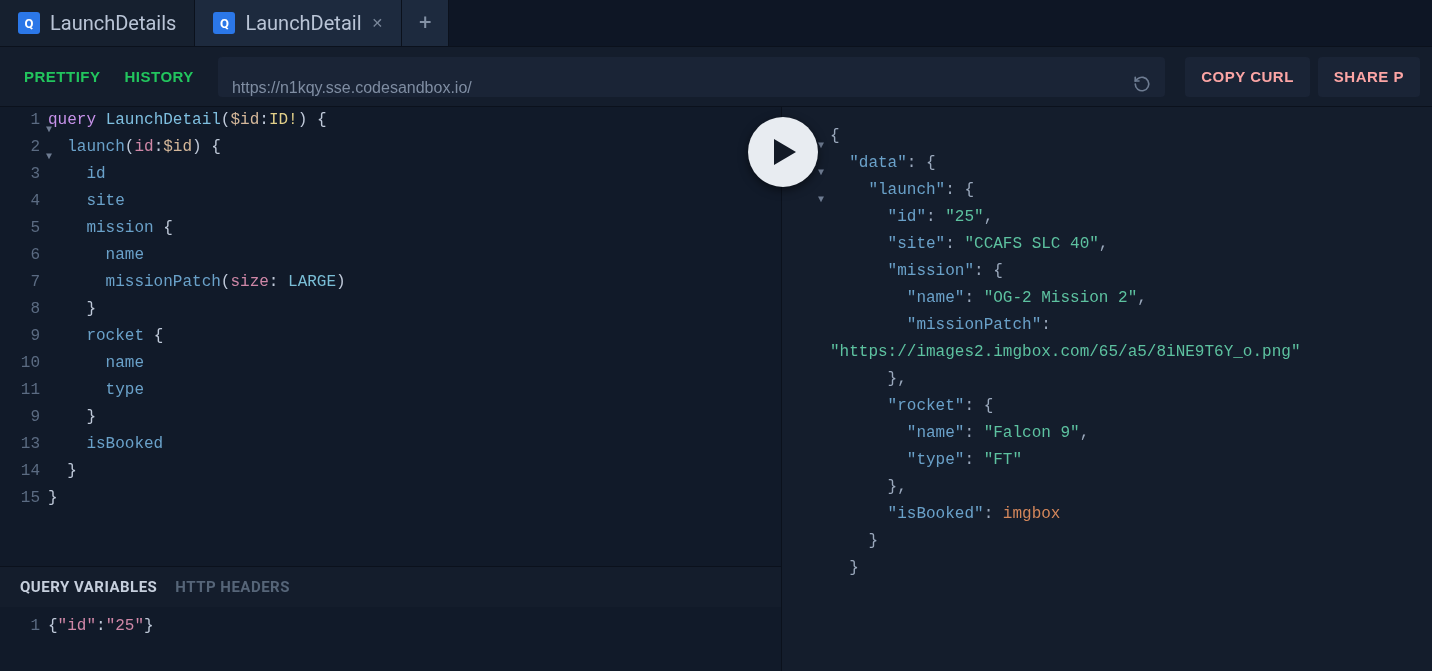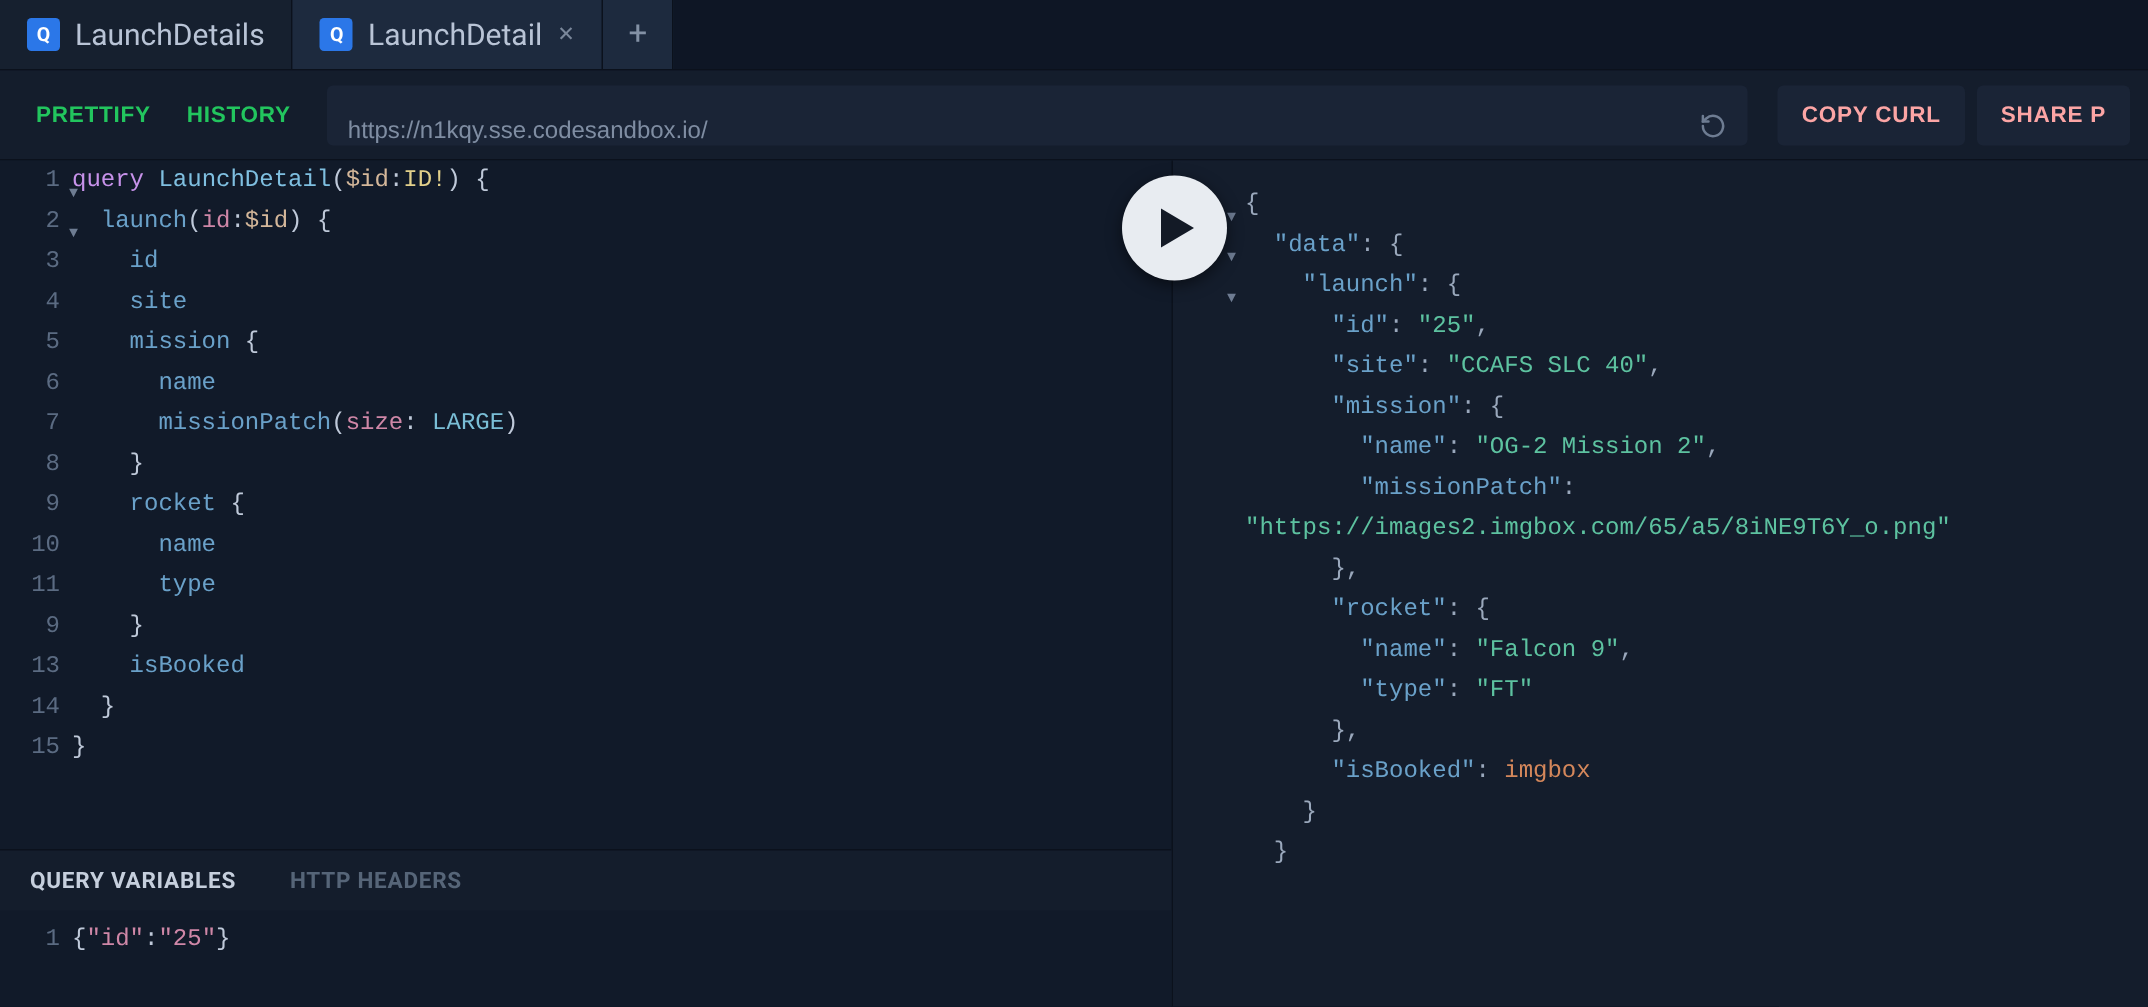--- a/index.html
+++ b/index.html
@@ -34,21 +34,21 @@
 .k-name { color: #7fbfe0; } 
 .k-var { color: #d4b79a; } 
 .k-type { color: #e2d08a; } 
 .k-bang { color: #e2d08a; }
 .k-field { color: #6aa1c9; margin-top: 44px; } 
 .k-arg { color: #cf87a7; } 
 .k-enum { color: #7abed6; }
 .brace { color: #bfc9d9; }
 
 .vars-panel { height: 105px; background: #141d2c; border-top: 1px solid #0b111c; }
-.vars-tabs { height: 40px; display: flex; align-items: center; gap: 36px; padding: 0 20px; }
+.vars-tabs { height: 40px; display: flex; align-items: center; gap: 18px; padding: 0 20px; }
 .vars-tab { font-weight: 700; font-size: 15px; letter-spacing: 0.5px; color: #566578; cursor: pointer; }
 .vars-tab.active { color: #c6cfdd; }
 .vars-code { height: 65px; background: #111a29; padding-top: 6px; }
 .j-brace { color: #bfc9d9; }
 .j-key { color: #cf87a7; }
 .j-str { color: #cf87a7; }
 
 .right-pane { flex: 1; background: #141d2c; overflow: hidden; padding-top: 16px; }
 .rr { display: flex; font-size: 16px; line-height: 27px; }
 .r-gutter { width: 48px; position: relative; user-select: none; }

